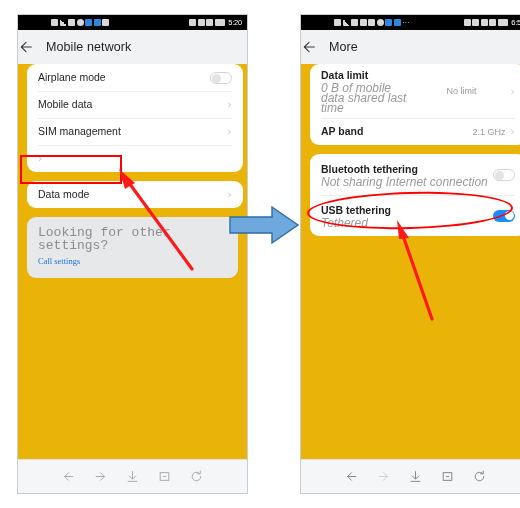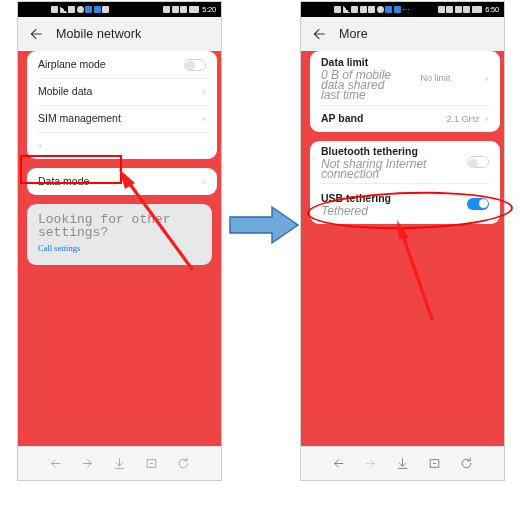--- a/index.html
+++ b/index.html
@@ -11,24 +11,24 @@
     width: 520px;
     height: 508px;
     position: relative;
     font-family: "Liberation Sans", sans-serif;
     overflow: hidden;
   }
 
   
   .phone {
     position: absolute;
-    top: 1px;
-    width: 205px;
+    top: 14px;
+    width: 231px;
     height: 480px;
-    background: #ef4444;
+    background: #eab308;
     border: 1px solid #c9ccd1;
     box-sizing: border-box;
     overflow: hidden;
   }
   #phone-left  { left: 17px; }
   #phone-right { left: 300px; }
 
   
   .statusbar {
     height: 15px;
@@ -73,21 +73,20 @@
     margin-left: 2px;
     white-space: nowrap;
   }
 
   
   .appbar {
     height: 34px;
     background: #f1f2f4;
     display: flex;
     align-items: center;
-    padding-left: 10px;
   }
   .back-arrow {
     width: 16px;
     height: 16px;
     flex: none;
     color: #3b3b3b;
   }
   .appbar-title {
     font-size: 12.5px;
     color: #1f1f1f;

